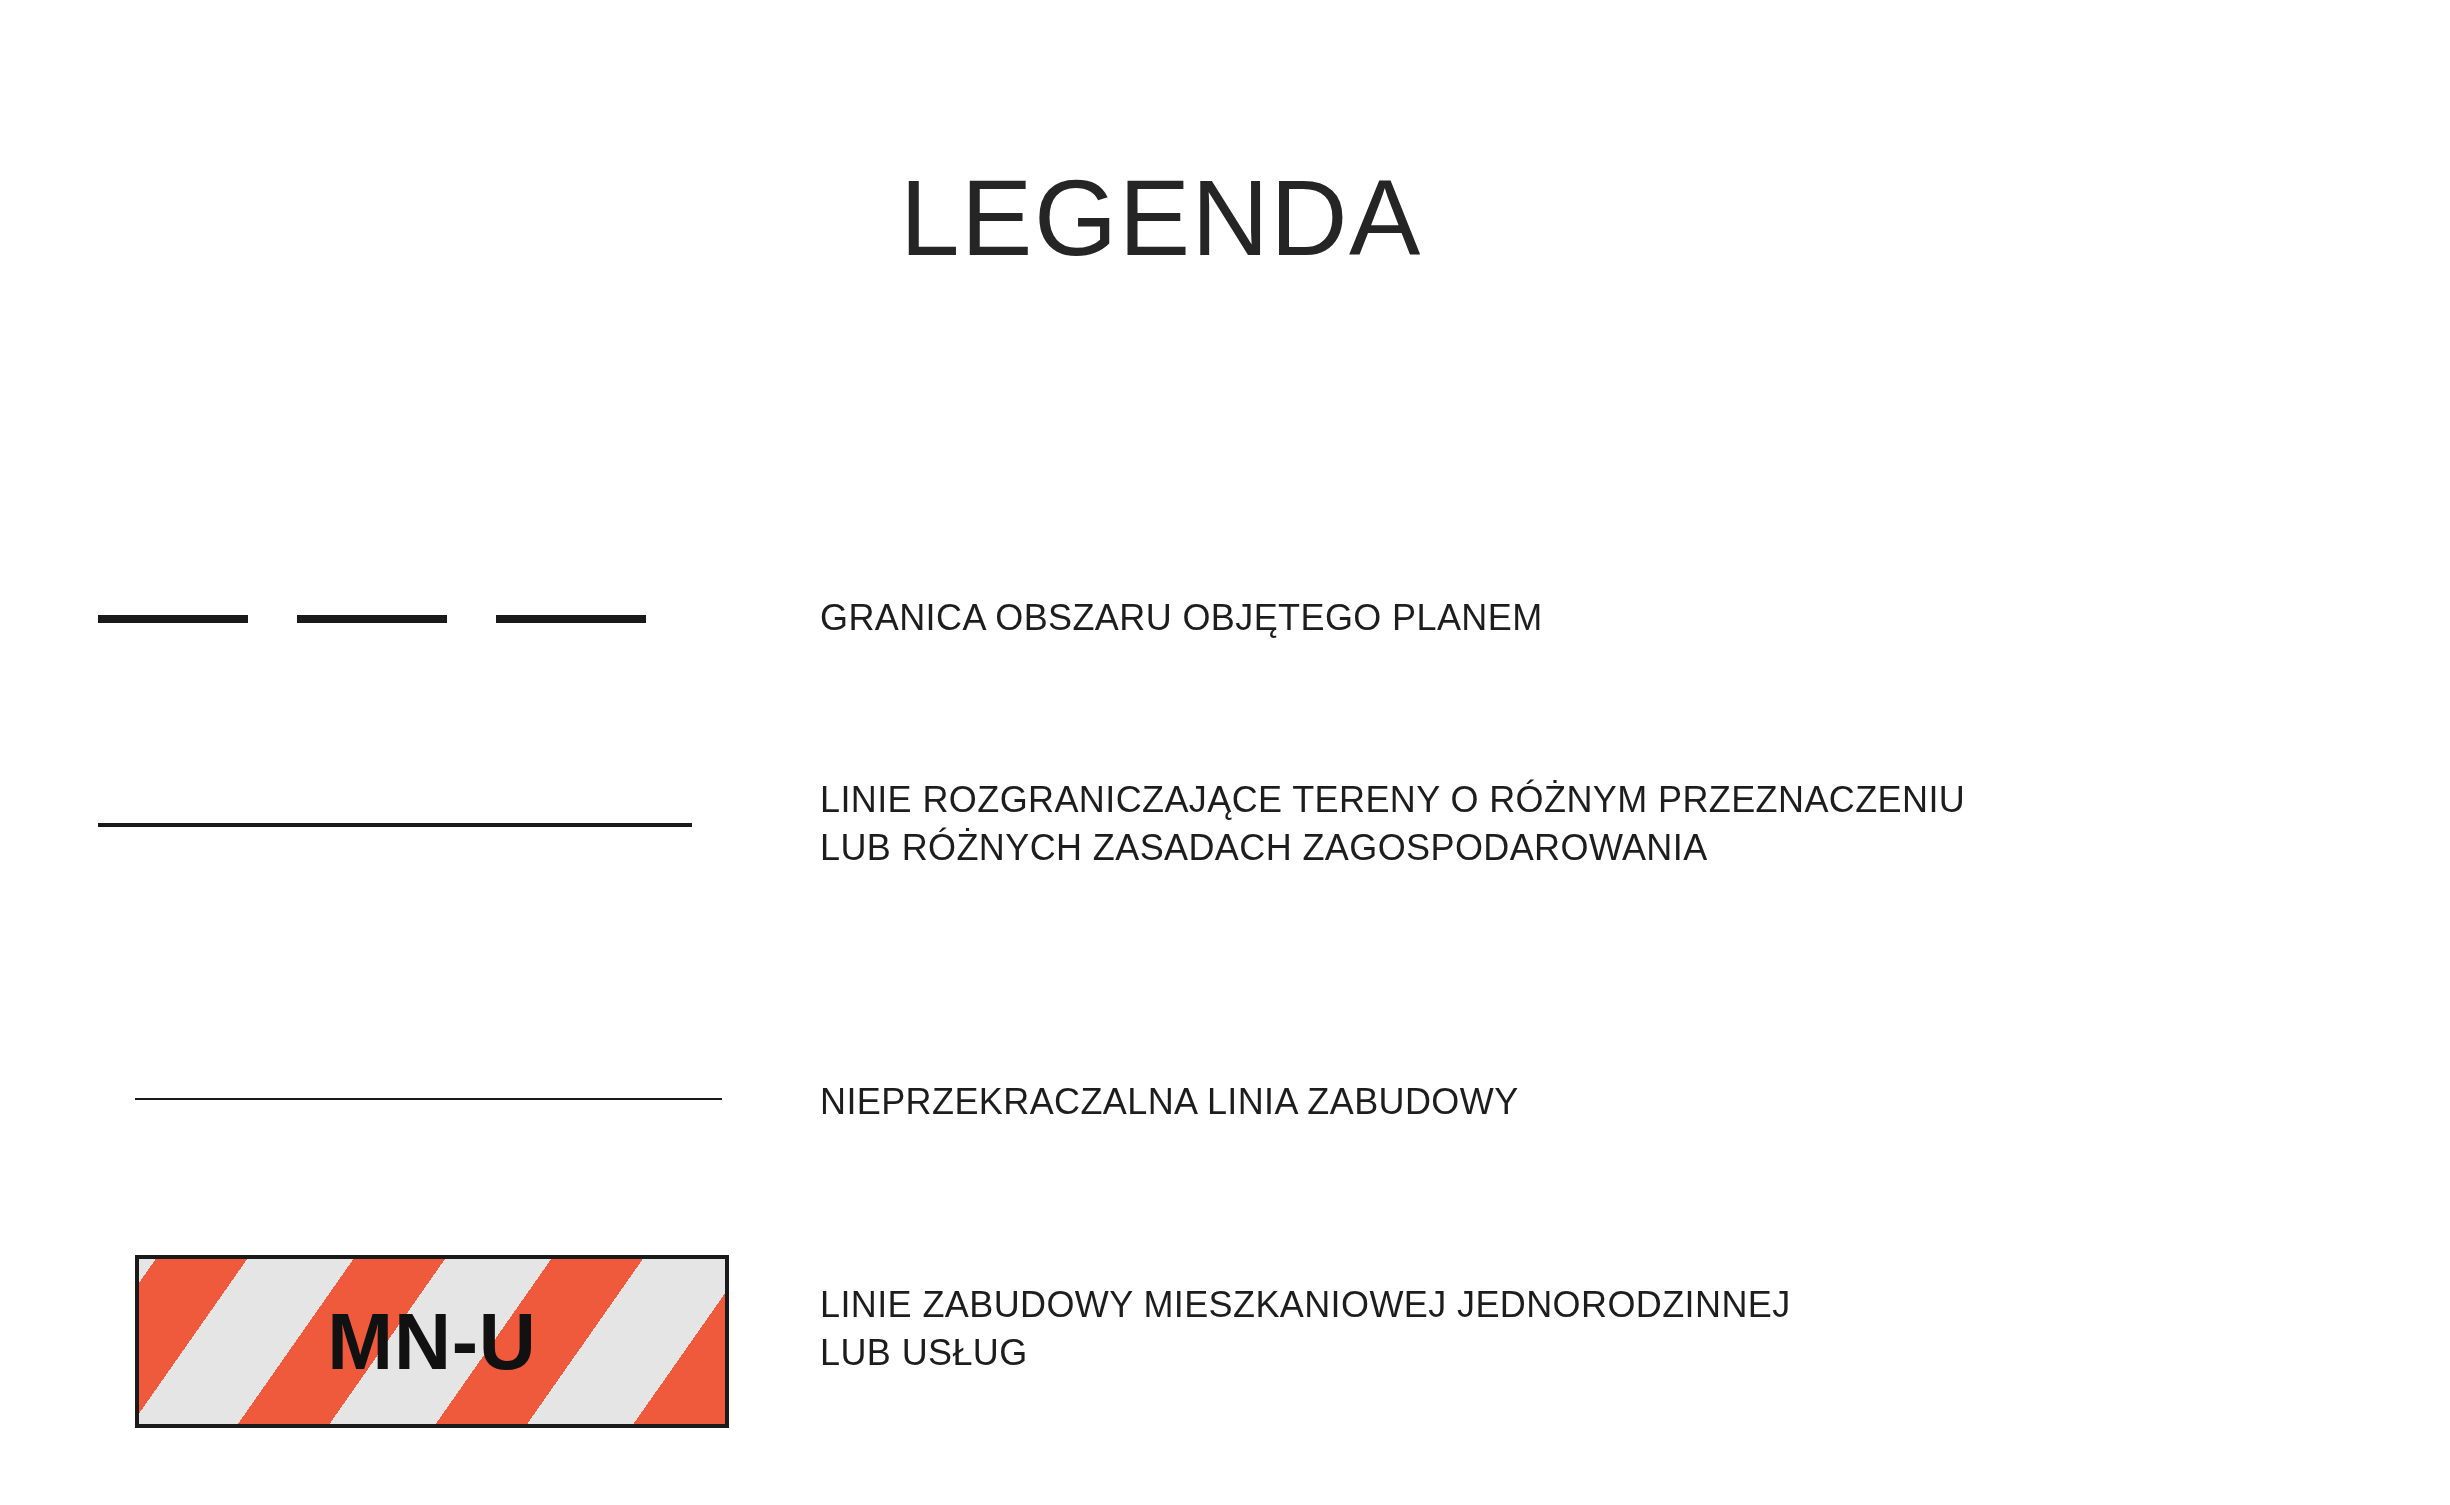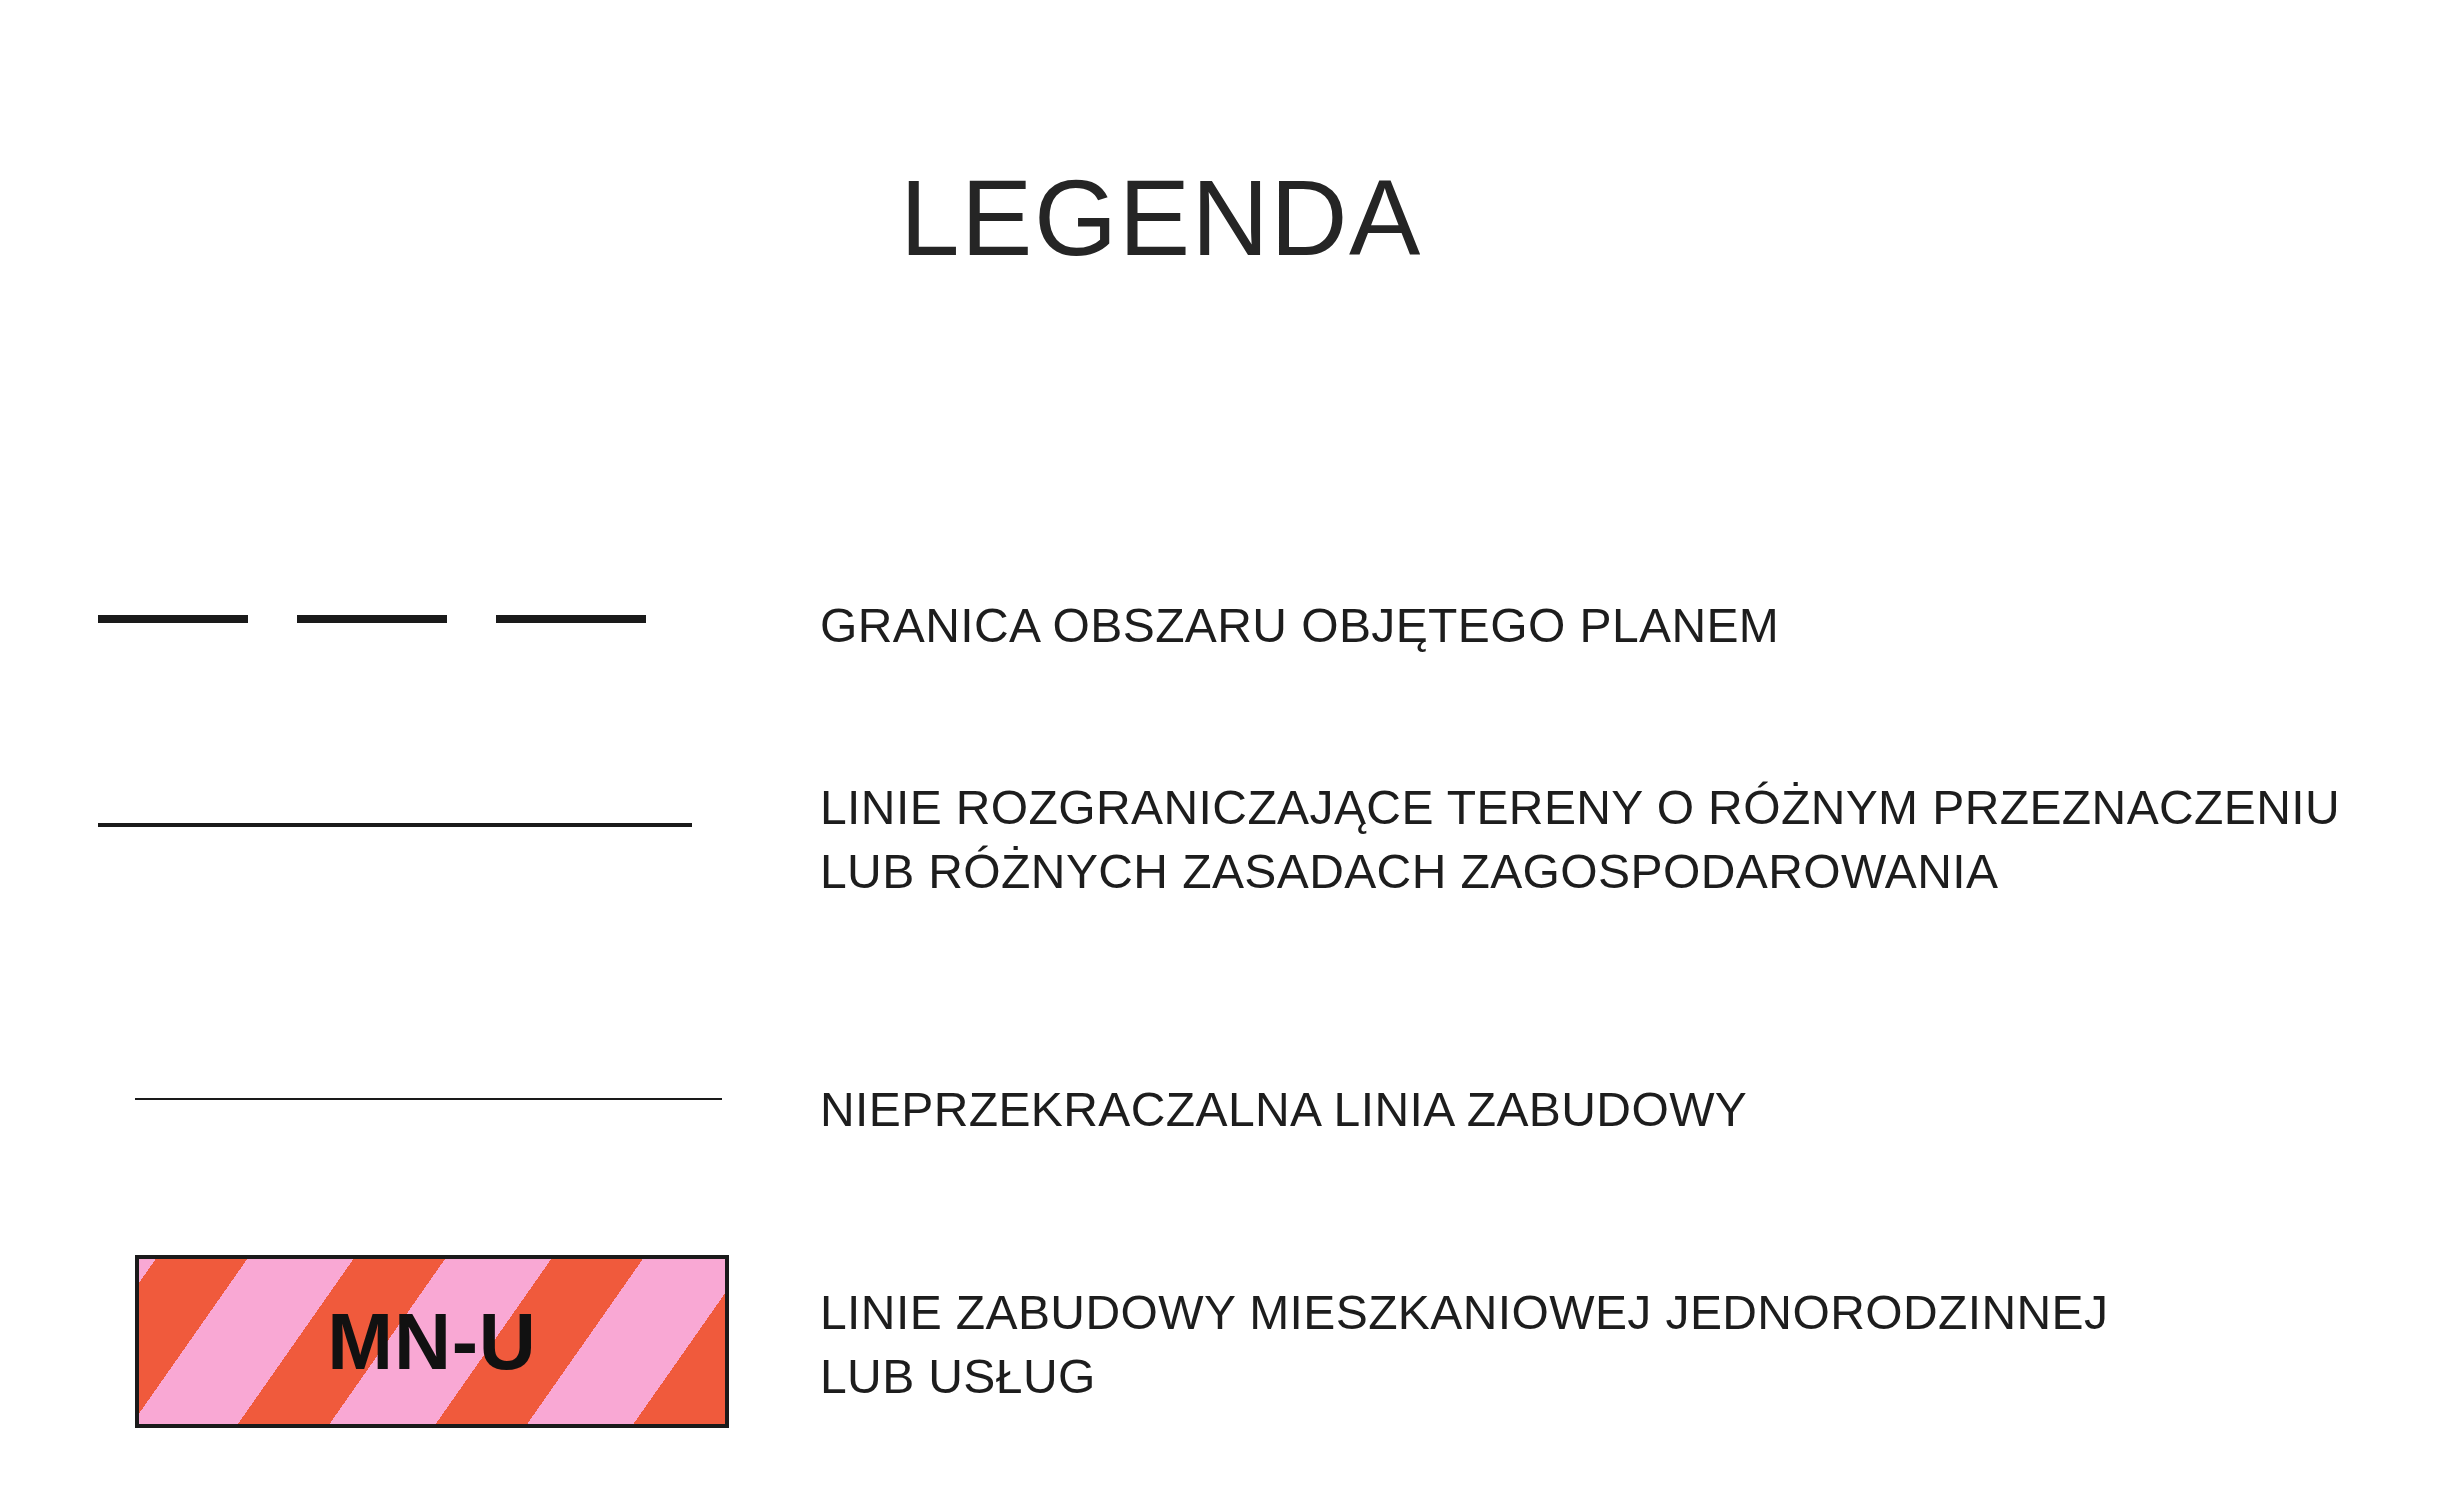--- a/index.html
+++ b/index.html
@@ -38,21 +38,21 @@
   .symbol-cell {
     position: absolute;
     left: 98px;
     width: 647px;
   }
 
   .label-cell {
     position: absolute;
     left: 820px;
     width: 1542px;
-    font-size: 48px;
+    font-size: 36px;
     line-height: 1.33;
     letter-spacing: 0.4px;
     color: #1d1d1d;
     white-space: pre-line;
   }
 
   
   #row-boundary { top: 594px; height: 90px; }
   #row-boundary .symbol-cell { top: 21px; }
   #row-boundary .label-cell  { top: 0px; }
@@ -136,21 +136,21 @@
   #row-mnu { top: 1249px; height: 196px; }
   #row-mnu .symbol-cell { left: 135px; top: 6px; }
   #row-mnu .label-cell  { top: 32px; }
 
   .swatch {
     position: relative;
     width: 594px;
     height: 173px;
     border: 4.5px solid #1a1a1a;
     box-sizing: border-box;
-    background-color: #f9a8d4;
+    background-color: #e5e5e5;
     overflow: hidden;
   }
   .swatch .hatch {
     position: absolute;
     left: 0; top: 0; right: 0; bottom: 0;
     background: repeating-linear-gradient(
       -55deg,
       #f05a3c 0px,
       #f05a3c 75px,
       rgba(0,0,0,0) 75px,

